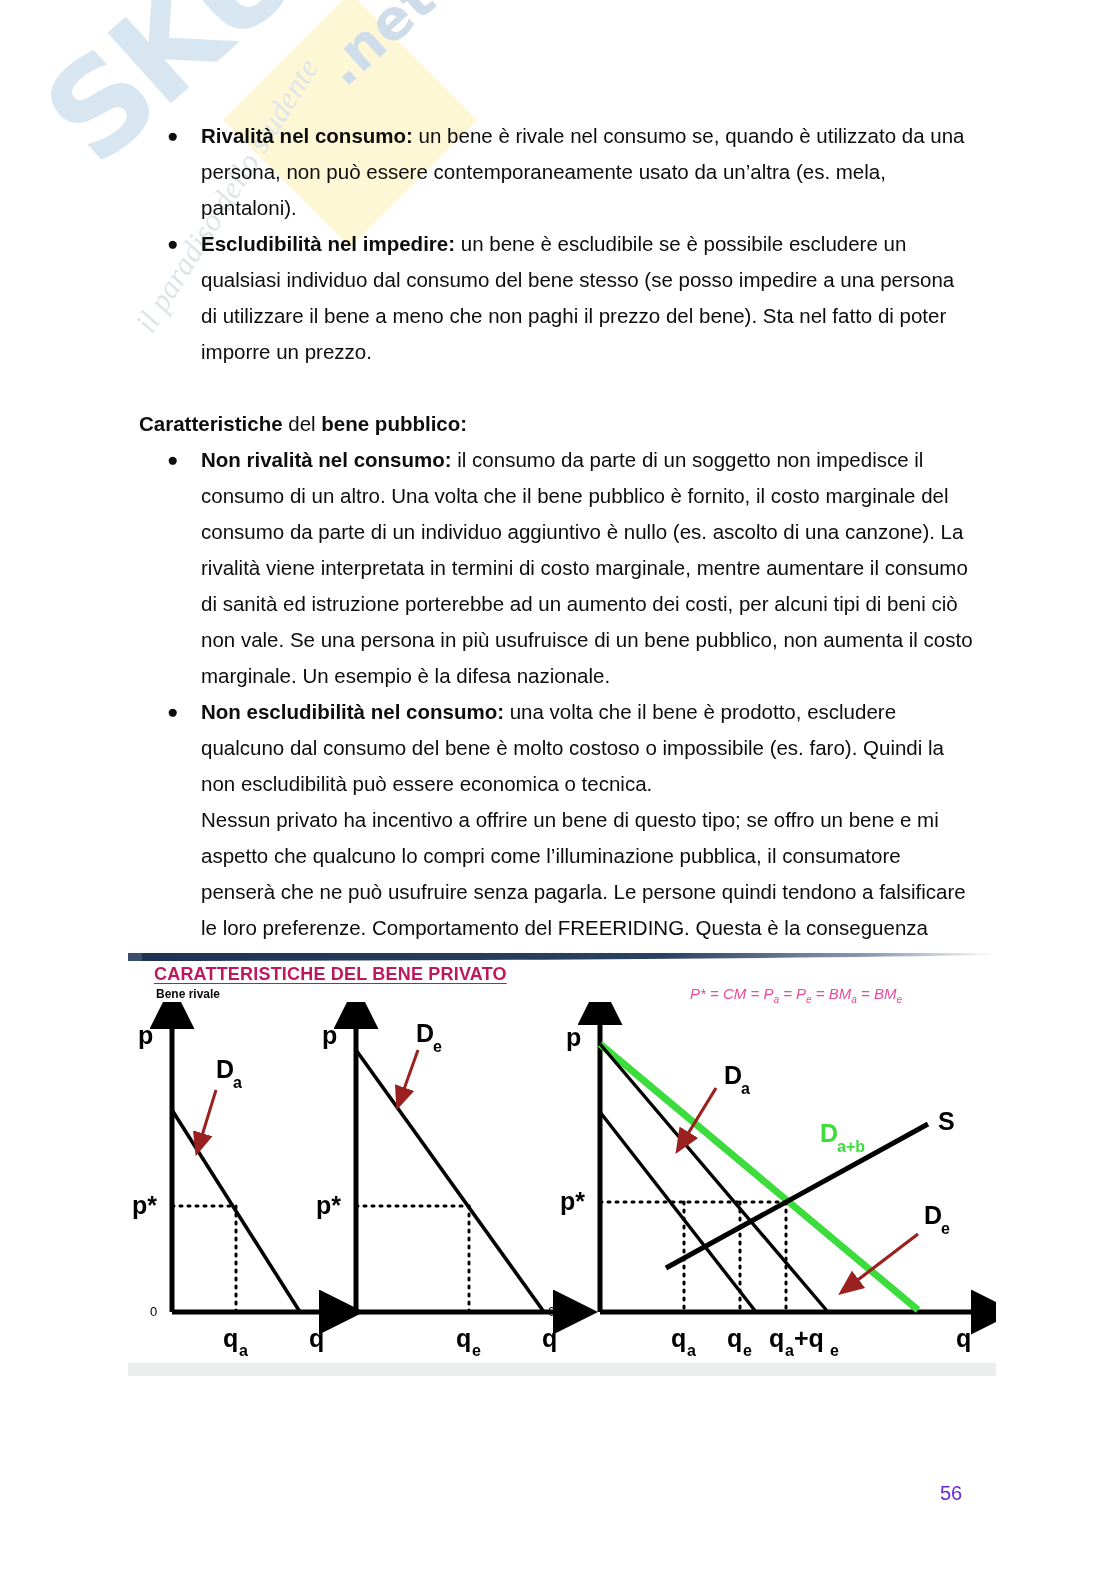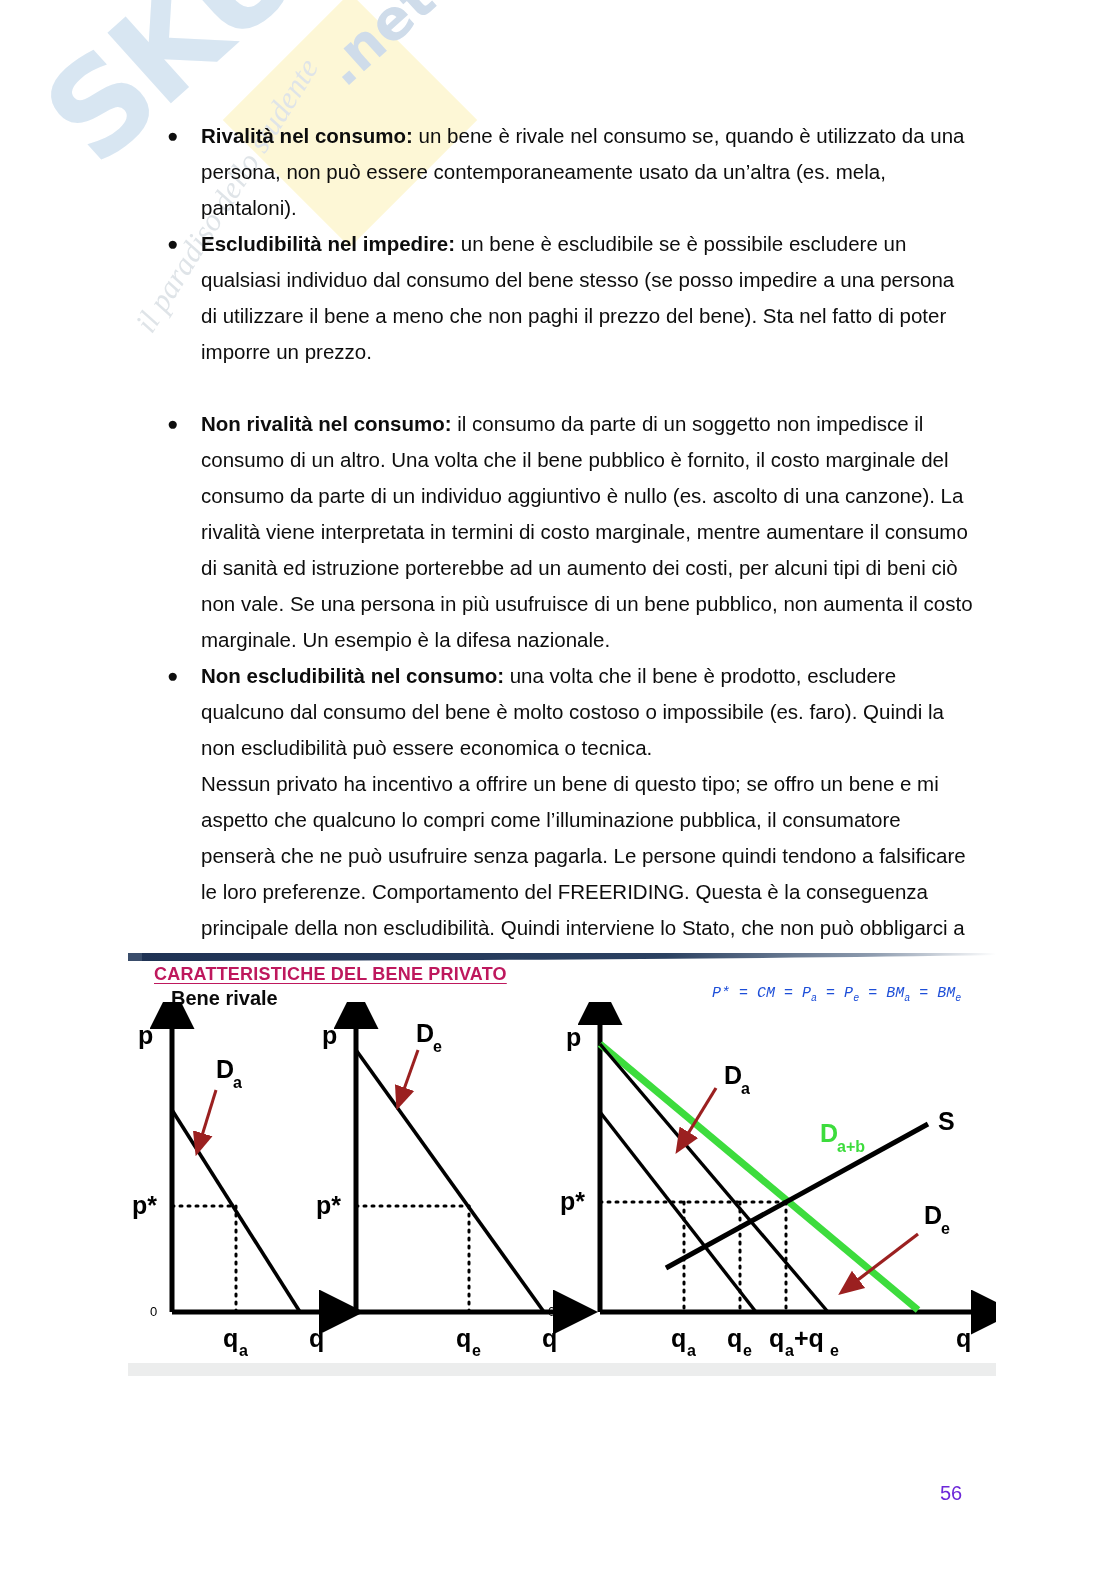--- a/index.html
+++ b/index.html
@@ -143,37 +143,36 @@
     font-size: 18px;
     font-weight: 700;
     letter-spacing: .2px;
     text-decoration: underline;
     text-underline-offset: 3px;
     color: #be185d;
     white-space: nowrap;
   }
   .slide-subtitle {
     position: absolute;
-    left: 43px;
+    left: 28px;
     top: 47px;
-    font-size: 20px;
+    font-size: 12px;
     font-weight: 700;
     color: #0a0a0a;
     white-space: nowrap;
   }
   .formula {
     position: absolute;
     left: 562px;
     top: 45px;
-    font-family: Liberation Mono, monospace;
+    font-family: Liberation Sans, sans-serif;
     font-style: italic;
     font-size: 15px;
-    color: #1d4ed8;
-    white-space: nowrap;
-    margin-left: 22px;
+    color: #ec4899;
+    white-space: nowrap;
   }
   .formula sub {
     font-size: 10px;
     font-style: italic;
   }
 
   .charts {
     position: absolute;
     left: 0;
     top: 62px;
@@ -242,20 +241,21 @@
     </div>
 
     <div class="para indent-bullet">
       <span class="bullet-dot">●</span>
       <span class="bullet-body"><b>Escludibilità nel impedire</b><b>:</b><span> un bene è escludibile se è possibile escludere un qualsiasi individuo dal consumo del bene stesso (se posso impedire a una persona di utilizzare il bene a meno che non paghi il prezzo del bene). Sta nel fatto di poter imporre un prezzo.</span></span>
     </div>
 
 
     <div class="gap-md"></div>
 
+    <p class="para"><b>Caratteristiche</b><span> del </span><b>bene pubblico</b><b>:</b></p>
 
     <div class="para indent-bullet">
       <span class="bullet-dot">●</span>
       <span class="bullet-body"><b>Non rivalità nel consumo:</b><span> il consumo da parte di un soggetto non impedisce il consumo di un altro. Una volta che il bene pubblico è fornito, il costo marginale del consumo da parte di un individuo aggiuntivo è nullo (es. ascolto di una canzone). La rivalità viene interpretata in termini di costo marginale, mentre aumentare il consumo di sanità ed istruzione porterebbe ad un aumento dei costi, per alcuni tipi di beni ciò non vale. Se una persona in più usufruisce di un bene pubblico, non aumenta il costo marginale. Un esempio è la difesa nazionale.</span></span>
     </div>
 
     <div class="para indent-bullet">
       <span class="bullet-dot">●</span>
       <span class="bullet-body"><b>Non escludibilità nel consumo:</b><span> una volta che il bene è prodotto, escludere qualcuno dal consumo del bene è molto costoso o impossibile (es. faro). Quindi la non escludibilità può essere economica o tecnica.</span><br><span>Nessun privato ha incentivo a offrire un bene di questo tipo; se offro un bene e mi aspetto che qualcuno lo compri come l’illuminazione pubblica, il consumatore penserà che ne può usufruire senza pagarla. Le persone quindi tendono a falsificare le loro preferenze. Comportamento del FREERIDING. Questa è la conseguenza principale della non escludibilità. Quindi interviene lo Stato, che non può obbligarci a esprimere le nostre preferenze, decide lui la quantità e ci impone di pagare le tasse, quindi è come se ci imponesse di pagare il prezzo di questo bene tramite le tasse. Lo Stato quando ci chiede di pagare le tasse, non lo fa sulla base delle nostre preferenze, ma sulla base del reddito, del consumo.</span></span>
     </div>

